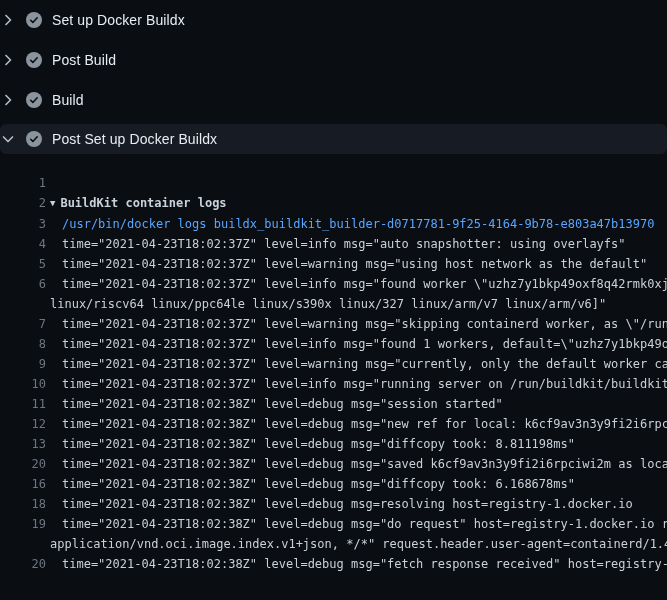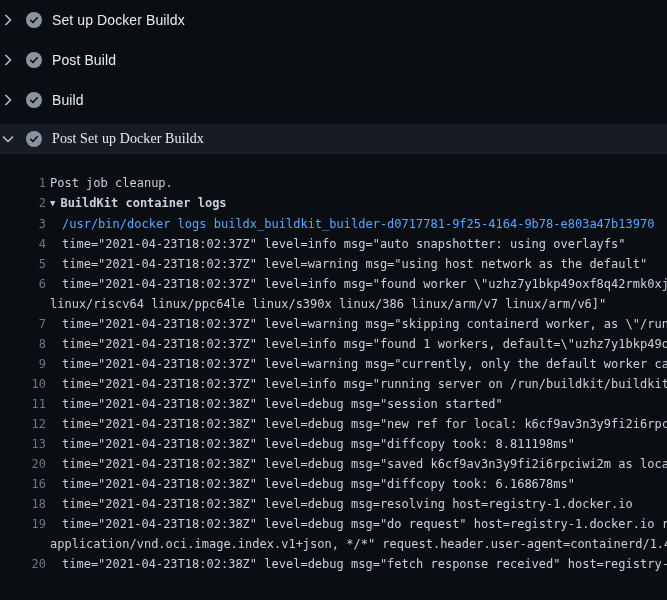--- a/index.html
+++ b/index.html
@@ -30,23 +30,22 @@
     margin-right:10px;
   }
   .step-header .check{
     width:16px;height:16px;flex:none;margin-right:10px;
   }
   .step-header .lbl{
     color:var(--label);font-size:14px;font-weight:500;
     letter-spacing:.1px;
   }
   .step-header.expanded{
-    height:30px;margin:4px 0;border-radius:0;
+    height:30px;margin:4px 0;border-radius:6px;
     background:var(--header-bg);
-    font-family:Liberation Serif, serif;
   }
   .log-area{
     padding-top:15px;
     font-family:"DejaVu Sans Mono","Liberation Mono",monospace;
     font-size:12px;line-height:20px;color:var(--log-text);
   }
   .row{display:flex;white-space:pre;}
   .row .num{
     width:46px;flex:none;text-align:right;
     color:var(--line-num);cursor:pointer;user-select:none;
@@ -117,27 +116,27 @@
     <span class="check">
       <svg width="16" height="16" viewBox="0 0 16 16">
           <circle cx="8" cy="8" r="8" fill="#8b949e"></circle>
           <path d="M4.7 8.3l2.2 2.2 4.3-4.7" stroke="#0a0d12" stroke-width="1.6" fill="none" stroke-linecap="round" stroke-linejoin="round"></path>
         </svg>
     </span>
     <span class="lbl">Post Set up Docker Buildx</span>
   </div>
 
   <div class="log-area">
-      <div class="row plain"><span class="num">1</span><span class="txt">Post job cleanup.</span></div>
+      <div class="row plain"><span class="num">1</span></div>
       <div class="row group"><span class="num">2</span><span class="txt"><span class="tri">▼</span><span>BuildKit container logs</span></span></div>
       <div class="row command indent"><span class="num">3</span><span class="txt">/usr/bin/docker logs buildx_buildkit_builder-d0717781-9f25-4164-9b78-e803a47b13970</span></div>
       <div class="row log indent"><span class="num">4</span><span class="txt">time="2021-04-23T18:02:37Z" level=info msg="auto snapshotter: using overlayfs"</span></div>
       <div class="row log indent"><span class="num">5</span><span class="txt">time="2021-04-23T18:02:37Z" level=warning msg="using host network as the default"</span></div>
       <div class="row log indent"><span class="num">6</span><span class="txt">time="2021-04-23T18:02:37Z" level=info msg="found worker \"uzhz7y1bkp49oxf8q42rmk0xj</span></div>
-      <div class="row wrap"><span class="num"></span><span class="txt">linux/riscv64 linux/ppc64le linux/s390x linux/386 linux/arm/v7 linux/arm/v6]"</span></div>
+      <div class="row wrap"><span class="num"></span><span class="txt">linux/riscv64 linux/ppc64le linux/s390x linux/327 linux/arm/v7 linux/arm/v6]"</span></div>
       <div class="row log indent"><span class="num">7</span><span class="txt">time="2021-04-23T18:02:37Z" level=warning msg="skipping containerd worker, as \"/run</span></div>
       <div class="row log indent"><span class="num">8</span><span class="txt">time="2021-04-23T18:02:37Z" level=info msg="found 1 workers, default=\"uzhz7y1bkp49o</span></div>
       <div class="row log indent"><span class="num">9</span><span class="txt">time="2021-04-23T18:02:37Z" level=warning msg="currently, only the default worker ca</span></div>
       <div class="row log indent"><span class="num">10</span><span class="txt">time="2021-04-23T18:02:37Z" level=info msg="running server on /run/buildkit/buildkit</span></div>
       <div class="row log indent"><span class="num">11</span><span class="txt">time="2021-04-23T18:02:38Z" level=debug msg="session started"</span></div>
       <div class="row log indent"><span class="num">12</span><span class="txt">time="2021-04-23T18:02:38Z" level=debug msg="new ref for local: k6cf9av3n3y9fi2i6rpc</span></div>
       <div class="row log indent"><span class="num">13</span><span class="txt">time="2021-04-23T18:02:38Z" level=debug msg="diffcopy took: 8.811198ms"</span></div>
       <div class="row log indent"><span class="num">20</span><span class="txt">time="2021-04-23T18:02:38Z" level=debug msg="saved k6cf9av3n3y9fi2i6rpciwi2m as loca</span></div>
       <div class="row log indent"><span class="num">16</span><span class="txt">time="2021-04-23T18:02:38Z" level=debug msg="diffcopy took: 6.168678ms"</span></div>
       <div class="row log indent"><span class="num">18</span><span class="txt">time="2021-04-23T18:02:38Z" level=debug msg=resolving host=registry-1.docker.io</span></div>

